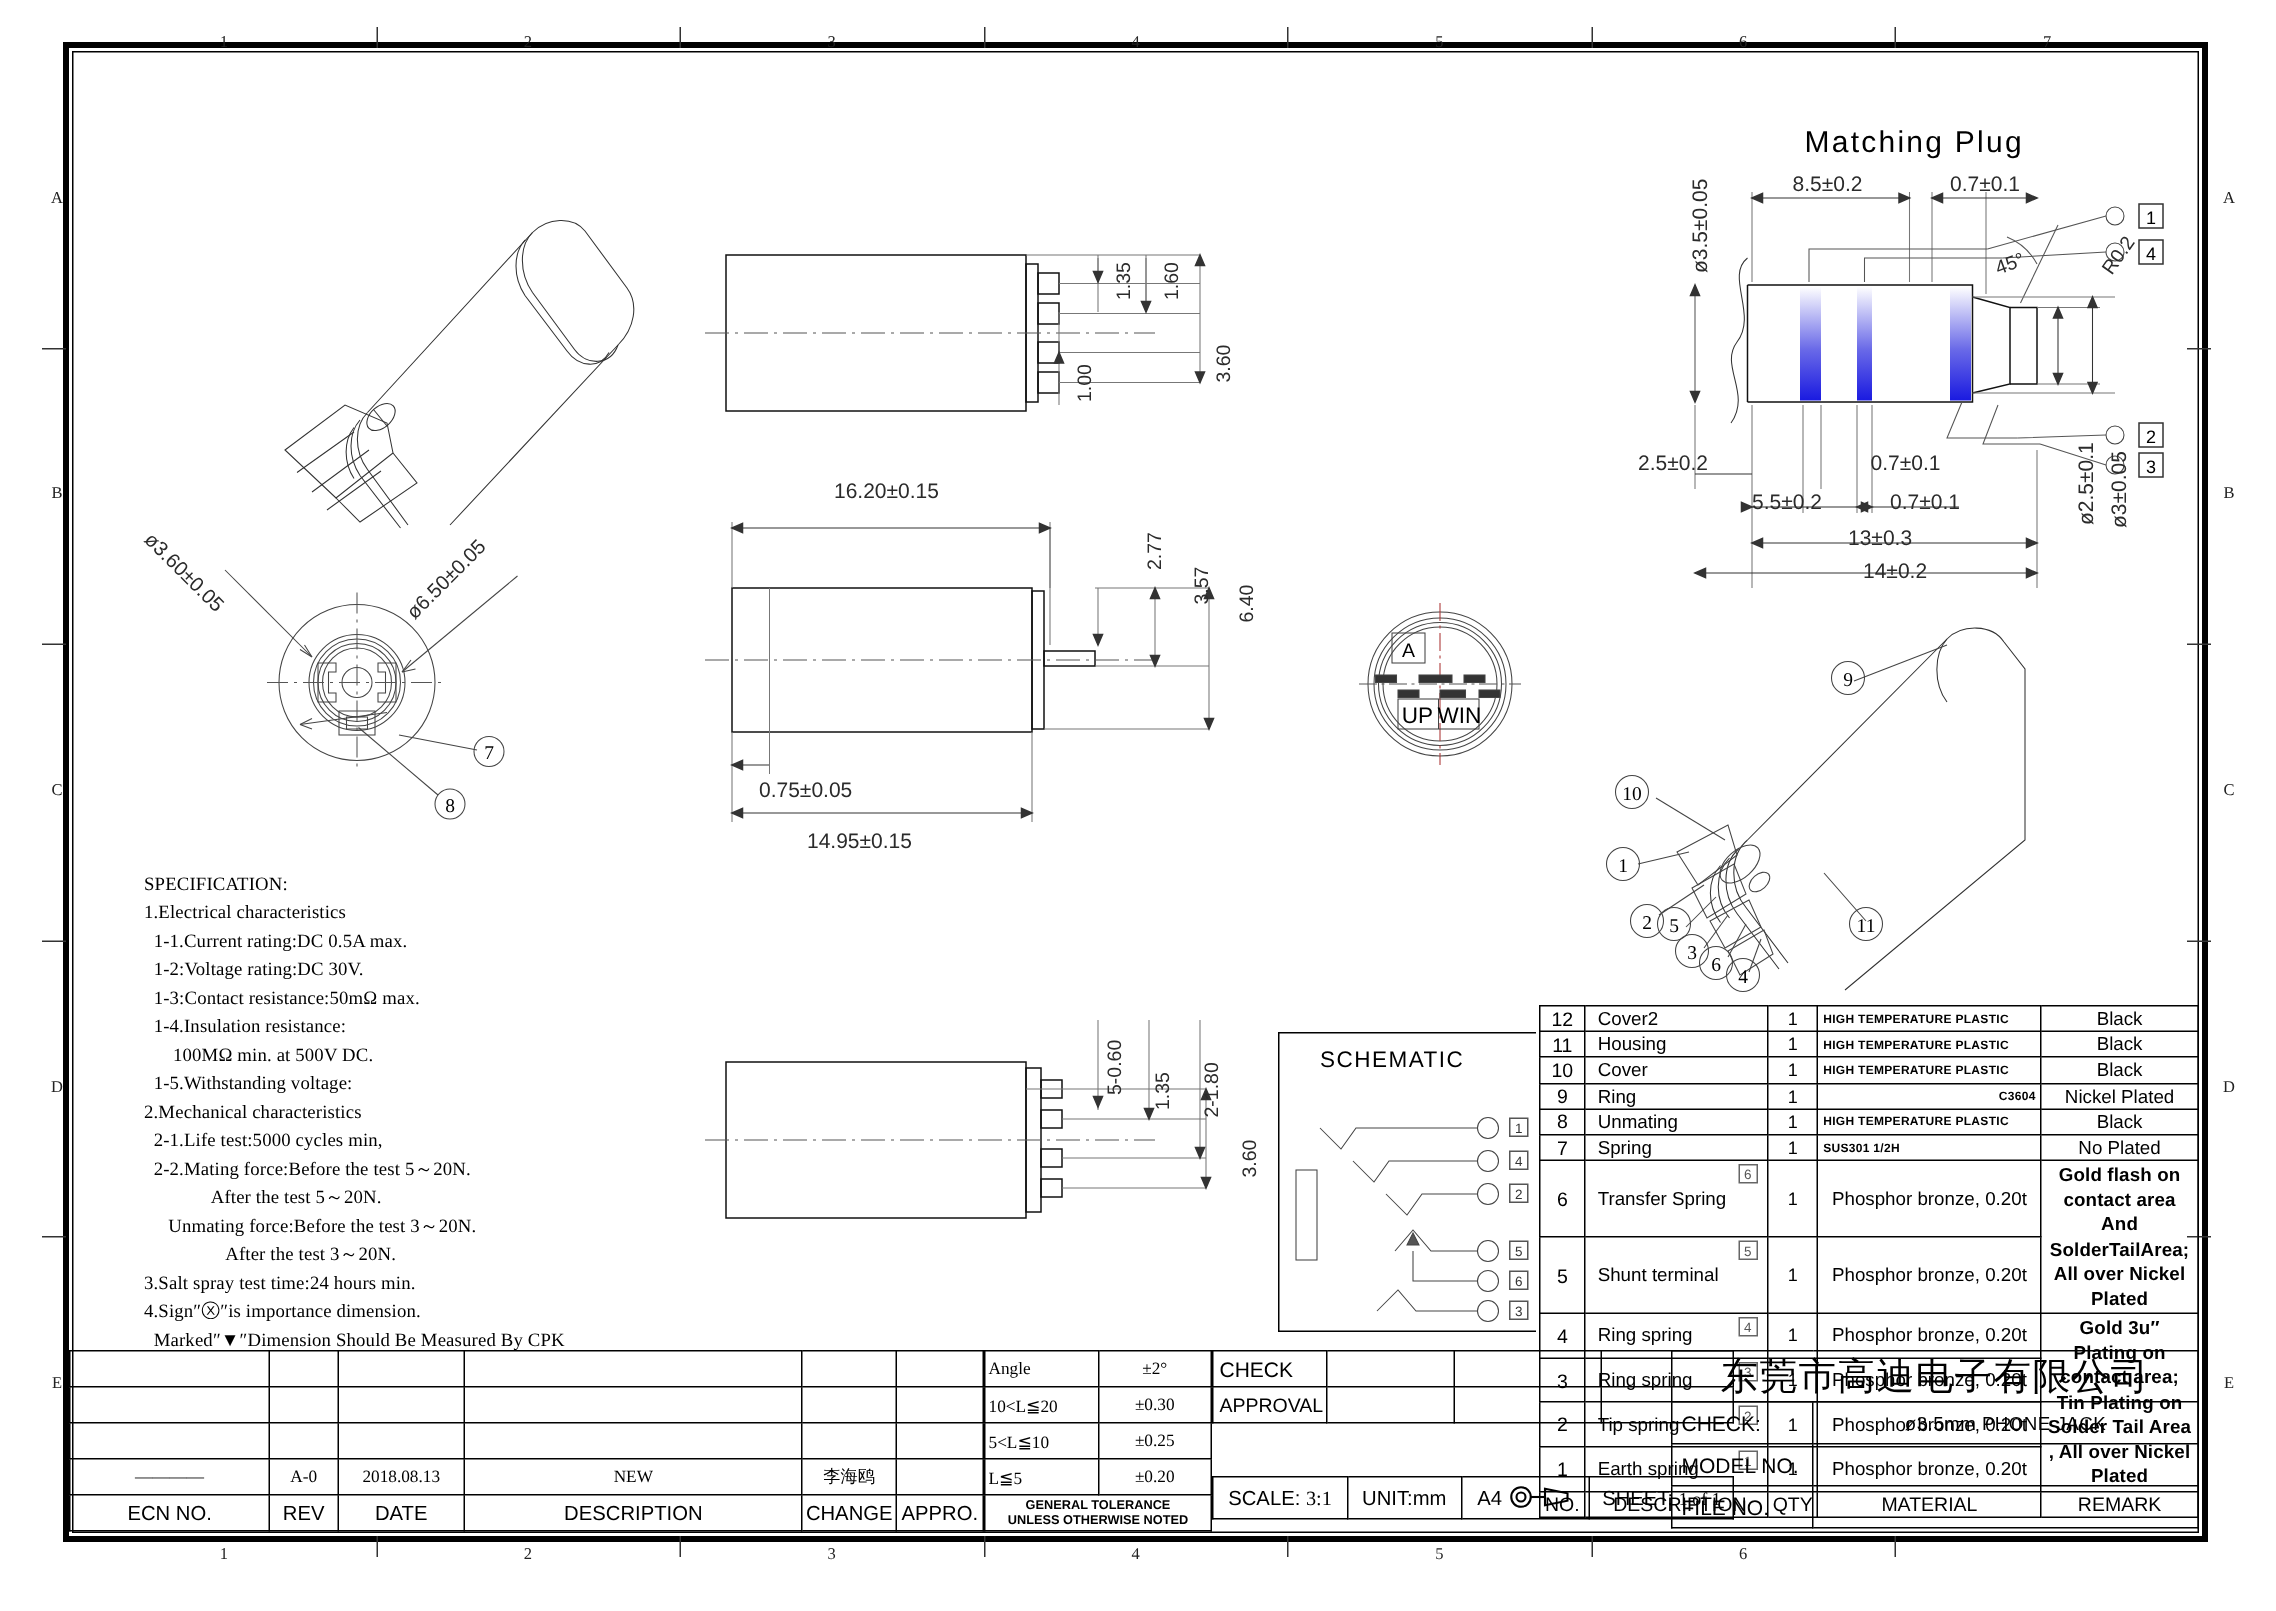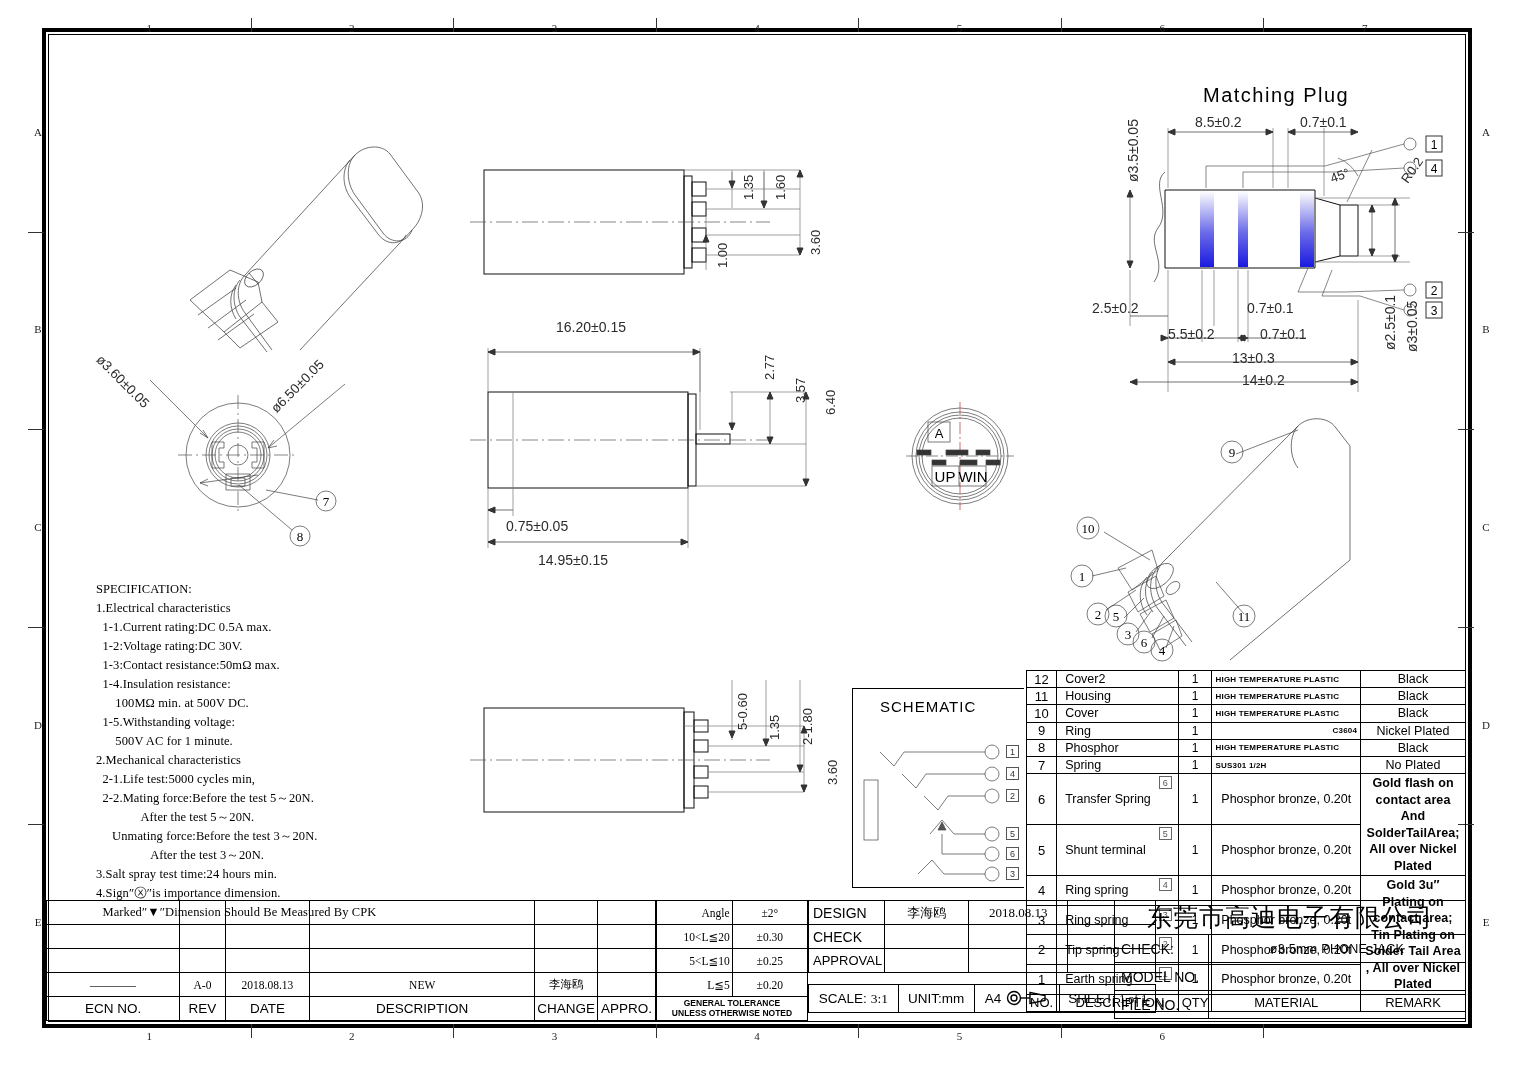--- a/index.html
+++ b/index.html
@@ -56,21 +56,21 @@
   #revision-table .r-rev { width:46px; }
   #revision-table .r-date{ width:85px; }
   #revision-table .r-desc{ width:228px; }
   #revision-table .r-chg { width:58px; }
   #revision-table .r-app { width:58px; }
   #revision-table .hdr td { font-size:13.5px; }
   #revision-table .serif { font-family:"Liberation Serif", serif; font-size:11.5px; }
 
   #tolerance-table { left:656px; top:900px; width:152px; }
   #tolerance-table td { height:24px; font-family:"Liberation Serif", serif; font-size:11.5px; }
-  #tolerance-table .t-l { width:76px; text-align:right;margin-left:28px; }
+  #tolerance-table .t-l { width:76px; text-align:left;margin-left:28px; }
   #tolerance-table .t-r { width:76px; }
   #gen-tol-cell { font-family:"Liberation Sans", sans-serif !important; font-size:8.5px !important; font-weight:bold; line-height:1.15; }
 
   #approval-table { left:808px; top:900px; width:348px; }
   #approval-table td { height:24px; }
   #approval-table .a-lbl { width:72px; text-align:left; padding-left:4px; font-size:14px; }
   #approval-table .a-n1  { width:86px; }
   #approval-table .a-n2  { width:100px; }
   #approval-table .a-n3  { width:90px; }
 
@@ -483,21 +483,20 @@
 
 <div class="abs" id="specification-block">
     <div>SPECIFICATION:</div>
     <div>1.Electrical characteristics</div>
     <div>  1-1.Current rating:DC 0.5A max.</div>
     <div>  1-2:Voltage rating:DC 30V.</div>
     <div>  1-3:Contact resistance:50mΩ max.</div>
     <div>  1-4.Insulation resistance:</div>
     <div>      100MΩ min. at 500V DC.</div>
     <div>  1-5.Withstanding voltage:</div>
-    <div>      500V AC for 1 minute.</div>
     <div>2.Mechanical characteristics</div>
     <div>  2-1.Life test:5000 cycles min,</div>
     <div>  2-2.Mating force:Before the test 5～20N.</div>
     <div>              After the test 5～20N.</div>
     <div>     Unmating force:Before the test 3～20N.</div>
     <div>                 After the test 3～20N.</div>
     <div>3.Salt spray test time:24 hours min.</div>
     <div>4.Sign″ⓧ″is importance dimension.</div>
     <div>  Marked″▼″Dimension Should Be Measured By CPK</div>
   </div>
@@ -554,21 +553,21 @@
       </tr>
       <tr>
         <td class="c-no">9</td>
         <td class="c-desc">Ring</td>
         <td class="c-qty">1</td>
         <td class="c-mat small" style="text-align: right;">C3604</td>
         <td class="c-rem">Nickel  Plated</td>
       </tr>
       <tr>
         <td class="c-no">8</td>
-        <td class="c-desc">Phosphor</td>
+        <td class="c-desc">Unmating</td>
         <td class="c-qty">1</td>
         <td class="c-mat small" style="text-align: left;">HIGH  TEMPERATURE  PLASTIC</td>
         <td class="c-rem">Black</td>
       </tr>
       <tr>
         <td class="c-no">7</td>
         <td class="c-desc">Spring</td>
         <td class="c-qty">1</td>
         <td class="c-mat small" style="text-align: left;">SUS301 1/2H</td>
         <td class="c-rem">No  Plated</td>
@@ -696,26 +695,20 @@
     <td colspan="2" id="gen-tol-cell">
       <div>GENERAL  TOLERANCE</div>
       <div>UNLESS  OTHERWISE  NOTED</div>
     </td>
   </tr>
 </tbody>
   </table>
 
 <table class="abs tbl" id="approval-table">
   <tbody>
-      <tr>
-    <td class="a-lbl">DESIGN</td>
-    <td class="a-n1 cjk">李海鸥</td>
-    <td class="a-n2" style="font-family:'Liberation Serif',serif;font-size:13px;">2018.08.13</td>
-    <td class="a-n3"></td>
-  </tr>
   <tr>
     <td class="a-lbl">CHECK</td>
     <td class="a-n1"></td>
     <td class="a-n2"></td>
     <td class="a-n3"></td>
   </tr>
   <tr>
     <td class="a-lbl" style="font-size:13px;">APPROVAL</td>
     <td class="a-n1"></td>
     <td class="a-n2"></td>

